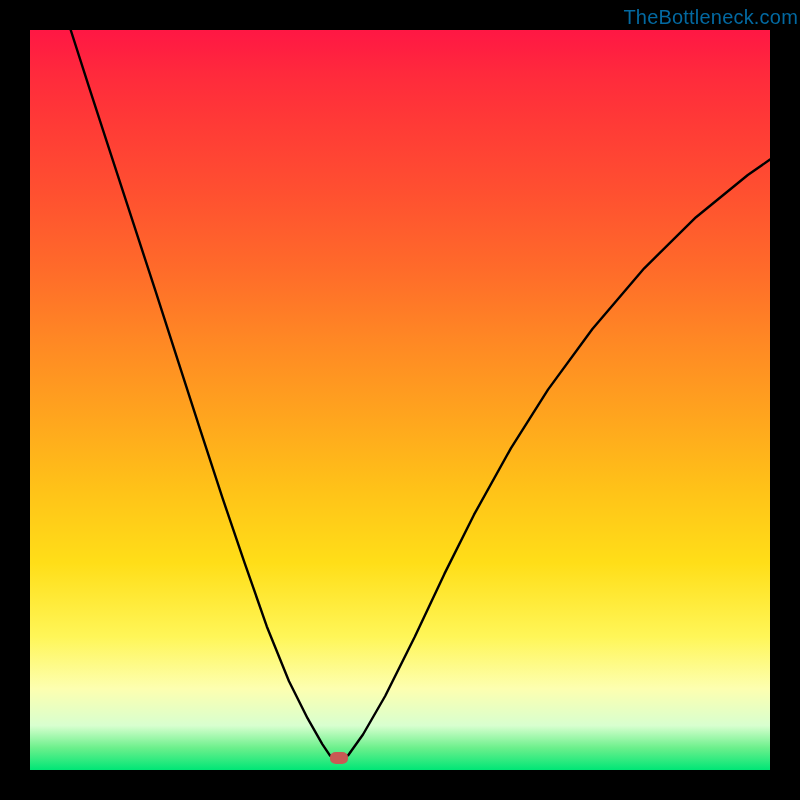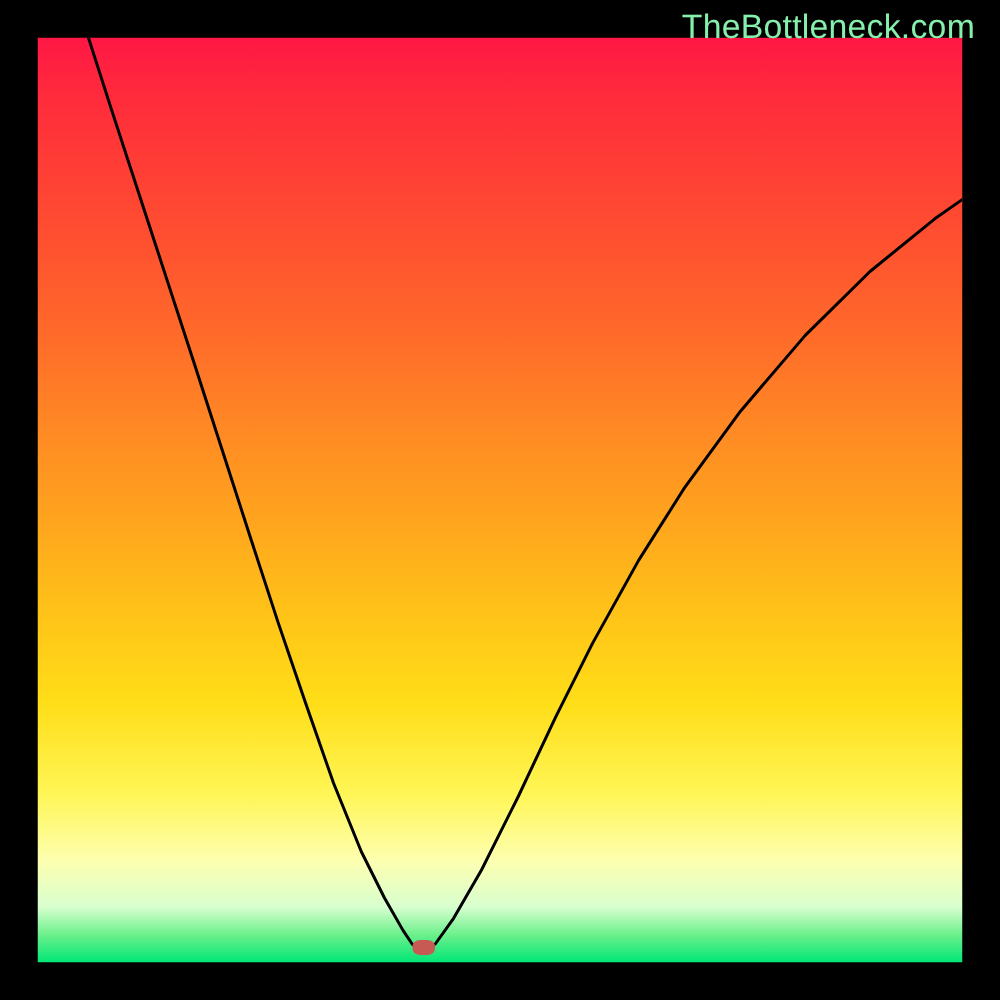--- a/index.html
+++ b/index.html
@@ -12,23 +12,23 @@
   }
   .frame {
     position: relative;
     width: 800px;
     height: 800px;
     background: #000000;
   }
   .watermark {
     position: absolute;
     top: 6px;
-    right: 20px;
-    color: #86efac;
-    font-size: 27px;
+    right: 2px;
+    color: #0369a1;
+    font-size: 20px;
     font-weight: 400;
     letter-spacing: 0.2px;
     z-index: 5;
     user-select: none;
   }
   .plot {
     position: absolute;
     left: 30px;
     top: 30px;
     width: 740px;

